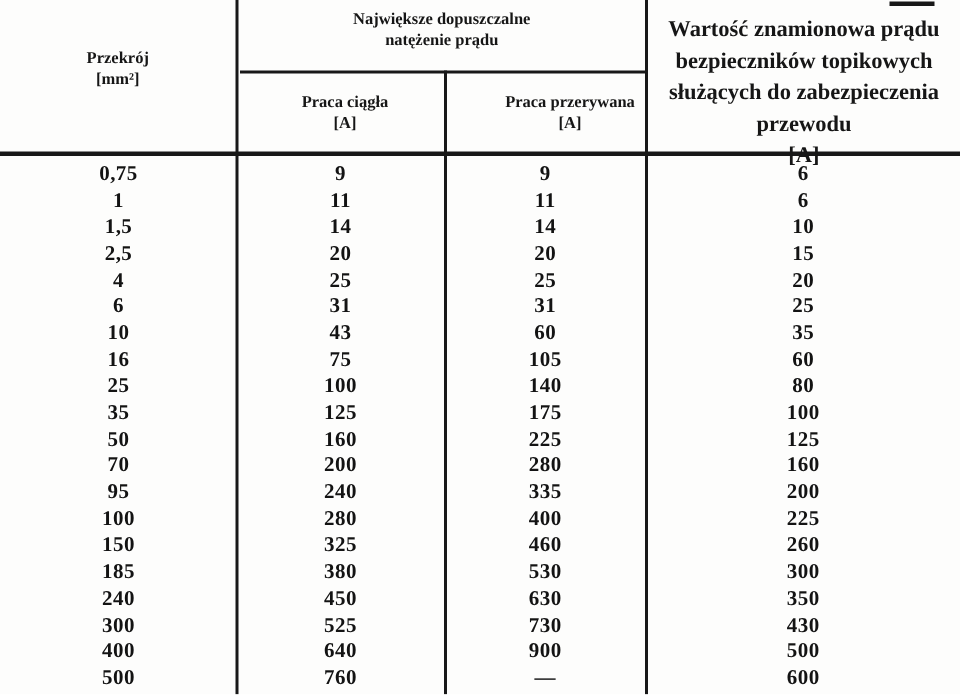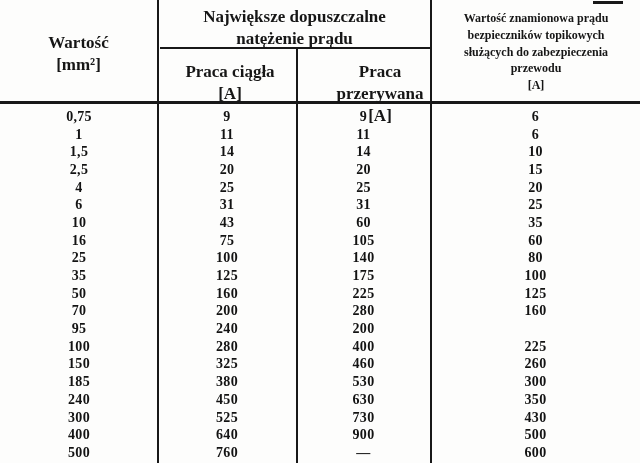--- a/index.html
+++ b/index.html
@@ -10,26 +10,26 @@
     background: #fdfdfc;
     font-family: "Liberation Serif", "DejaVu Serif", serif;
     color: #141414;
     overflow: hidden;
   }
   .rule { position: absolute; background: #181818; }
   .hdr {
     position: absolute;
     text-align: center;
     font-weight: bold;
-    font-size: 17px;
+    font-size: 11px;
     line-height: 1.28;
     color: #161616;
   }
   .hdr .ln { display: block; }
-  .col4hdr { line-height: 1.4; font-size: 12px; }
+  .col4hdr { line-height: 1.4; font-size: 15px; }
   .tbody { position: absolute; top: 108px; left: 0; width: 548px; }
   .trow {
     display: grid;
     grid-template-columns: 158px 138px 135px 209px;
     height: 17.7px;
     align-items: center;
   }
   .tcell {
     text-align: center;
     font-weight: bold;
@@ -45,21 +45,21 @@
 <div class="page">
 
   <div class="rule" style="left:157px; top:0; width:2px; height:463px;"></div>
   <div class="rule" style="left:296px; top:47px; width:2px; height:416px;"></div>
   <div class="rule" style="left:430px; top:0; width:2px; height:463px;"></div>
   <div class="rule" style="left:160px; top:47px; width:270px; height:2px;"></div>
   <div class="rule" style="left:0; top:101px; width:640px; height:3px;"></div>
   <div class="rule" style="left:593px; top:1px; width:30px; height:3px;"></div>
 
   <div class="hdr" style="left:0; top:32px; width:157px;">
-    <span class="ln">Wartość</span>
+    <span class="ln">Przekrój</span>
     <span class="ln">[mm²]</span>
   </div>
 
   <div class="hdr" style="left:159px; top:6px; width:271px;">
     <span class="ln">Największe dopuszczalne</span>
     <span class="ln">natężenie prądu</span>
   </div>
 
   <div class="hdr" style="left:162px; top:61px; width:136px;">
     <span class="ln">Praca ciągła</span>
@@ -148,20 +148,21 @@
       </div>
       <div class="trow">
         <div class="tcell">70</div>
         <div class="tcell">200</div>
         <div class="tcell">280</div>
         <div class="tcell">160</div>
       </div>
       <div class="trow">
         <div class="tcell">95</div>
         <div class="tcell">240</div>
+        <div class="tcell">335</div>
         <div class="tcell">200</div>
       </div>
       <div class="trow">
         <div class="tcell">100</div>
         <div class="tcell">280</div>
         <div class="tcell">400</div>
         <div class="tcell">225</div>
       </div>
       <div class="trow">
         <div class="tcell">150</div>

